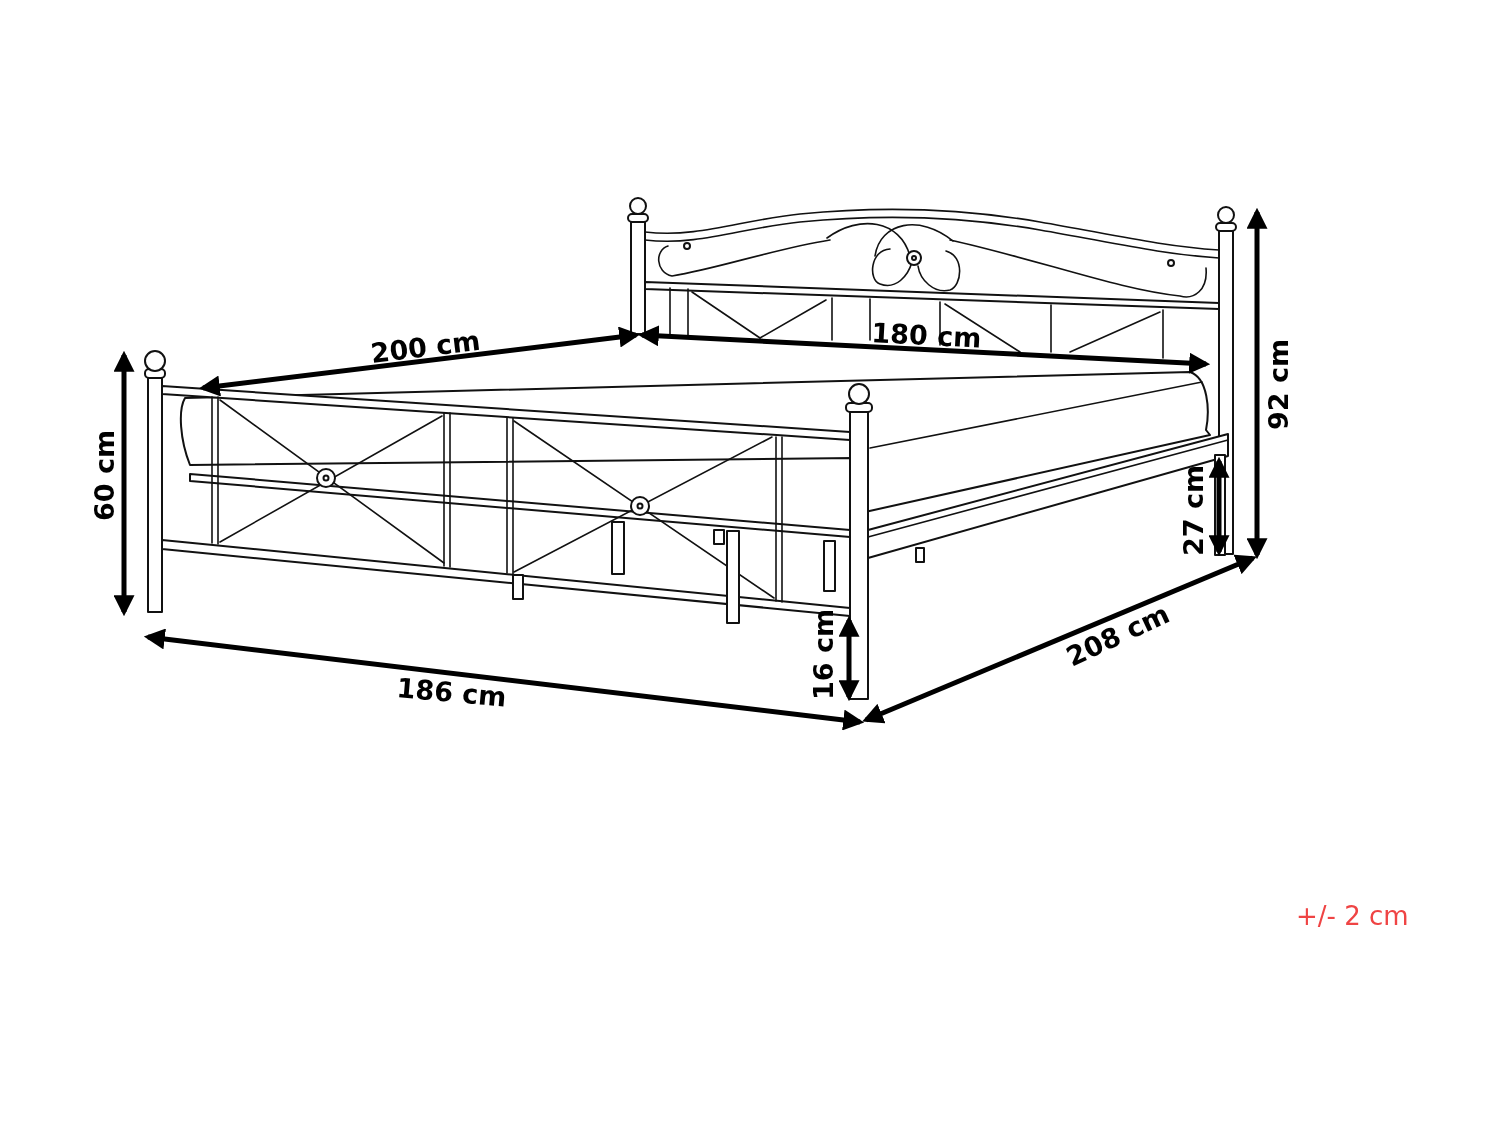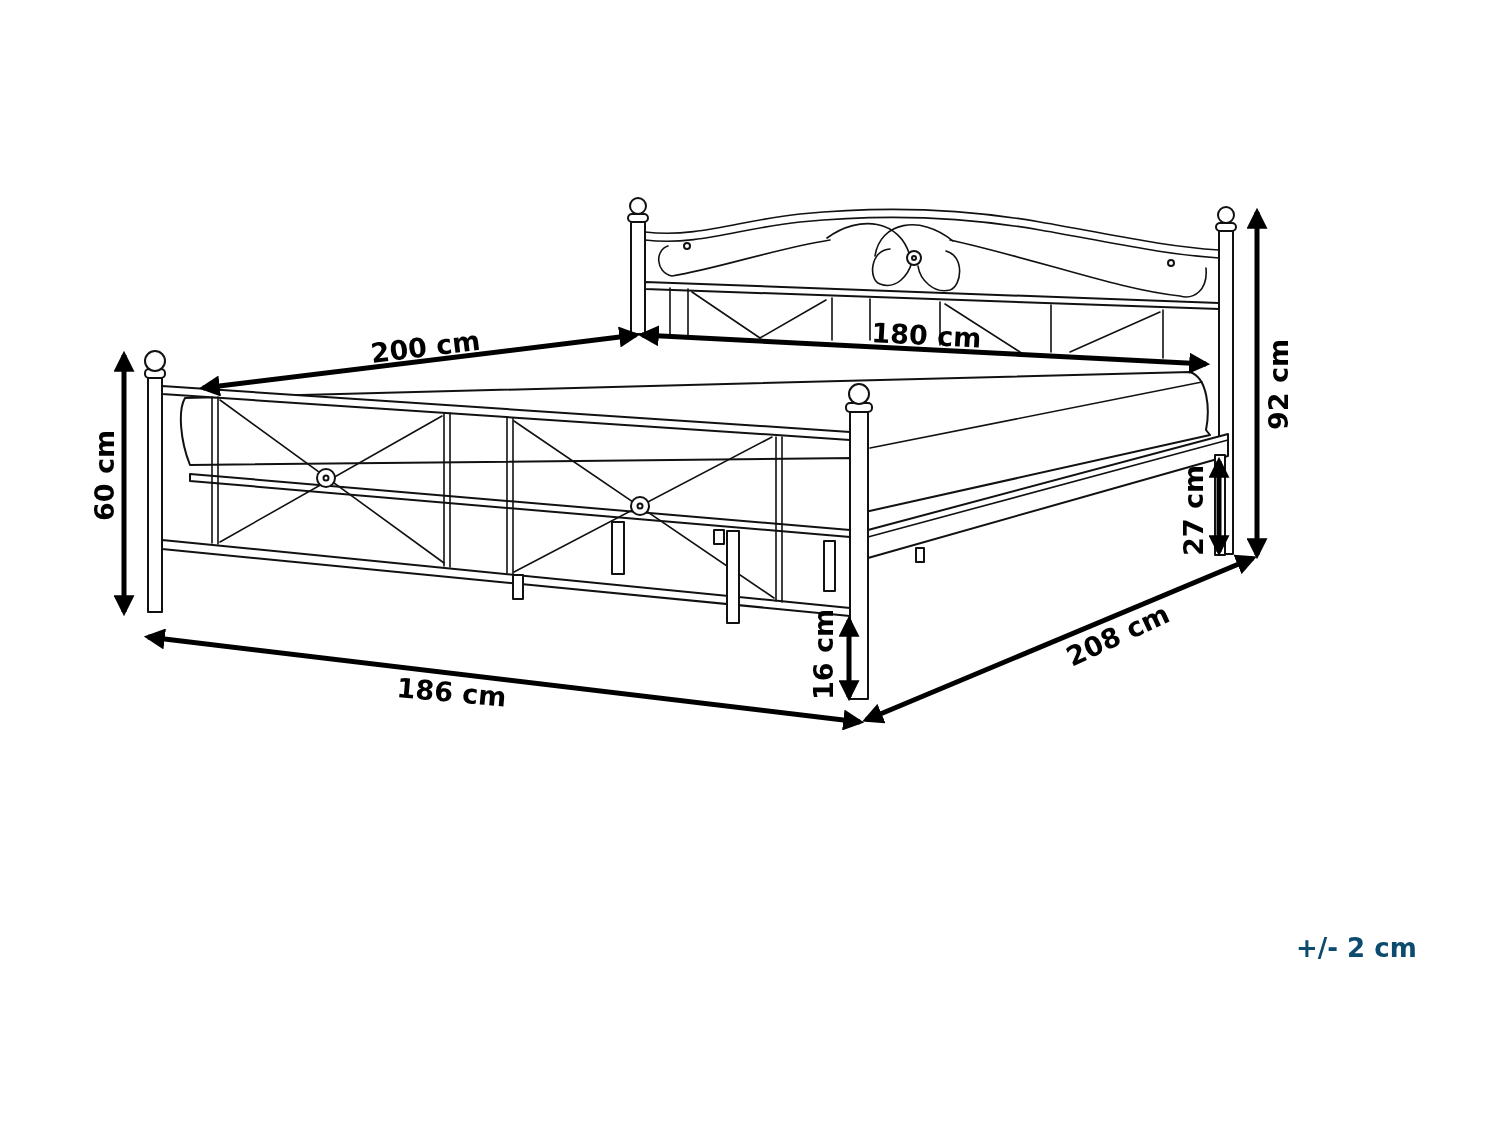--- a/index.html
+++ b/index.html
@@ -3,21 +3,21 @@
 <meta charset="utf-8">
 <style>
   html, body { margin: 0; padding: 0; background: #ffffff; }
   body { width: 1500px; height: 1125px; overflow: hidden; position: relative; font-family: "DejaVu Sans", "Liberation Sans", sans-serif; }
   #canvas { position: absolute; left: 0; top: 0; width: 1500px; height: 1125px; }
   .ln { stroke: #111; stroke-width: 2; fill: #fff; stroke-linejoin: round; stroke-linecap: round; }
   .ln-t { stroke: #111; stroke-width: 1.6; fill: none; stroke-linecap: round; }
   .dim { stroke: #000; stroke-width: 5; fill: none; stroke-linecap: butt; }
   .head { fill: #000; }
   .lbl { font-family: "DejaVu Sans", "Liberation Sans", sans-serif; font-weight: bold; font-size: 27px; fill: #000; }
-  .tol { position: absolute; left: 1296px; top: 901px; font-weight: bold; font-size: 26px; color: #0c4a6e; font-family: "DejaVu Sans", "Liberation Sans", sans-serif; margin-top: 32px; }
+  .tol { position: absolute; left: 1296px; top: 901px; font-weight: normal; font-size: 26px; color: #ef4444; font-family: "DejaVu Sans", "Liberation Sans", sans-serif; }
 </style>
 </head>
 <body>
 
 <svg id="canvas" viewBox="0 0 1500 1125" xmlns="http://www.w3.org/2000/svg">
   <defs>
     <marker id="ah" viewBox="0 0 10 10" refX="8" refY="5" markerWidth="4.2" markerHeight="4.2" orient="auto-start-reverse">
       <path d="M0,0 L10,5 L0,10 z" class="head"></path>
     </marker>
   </defs>

